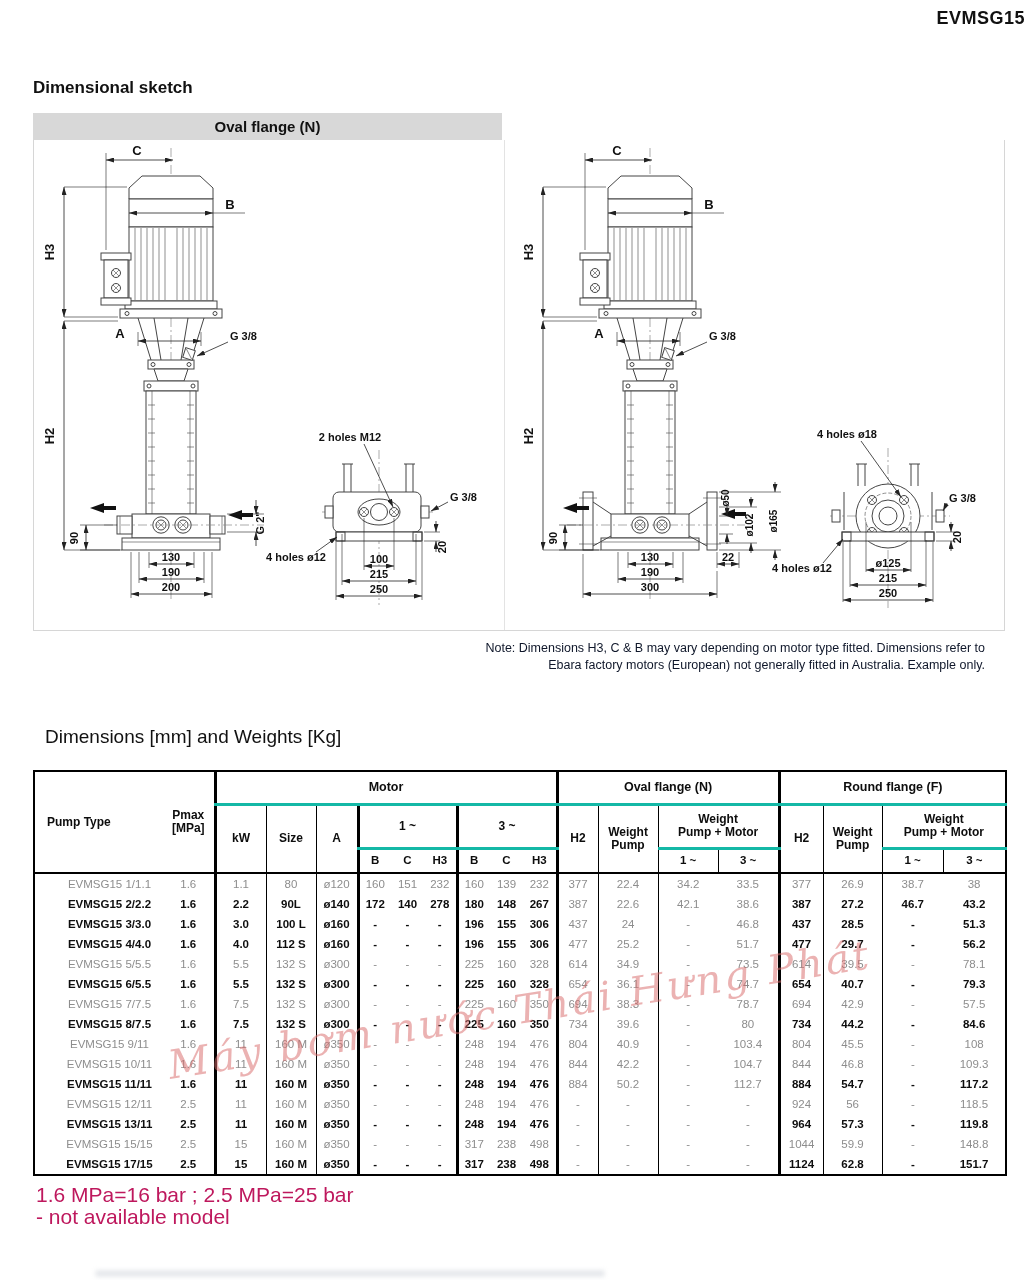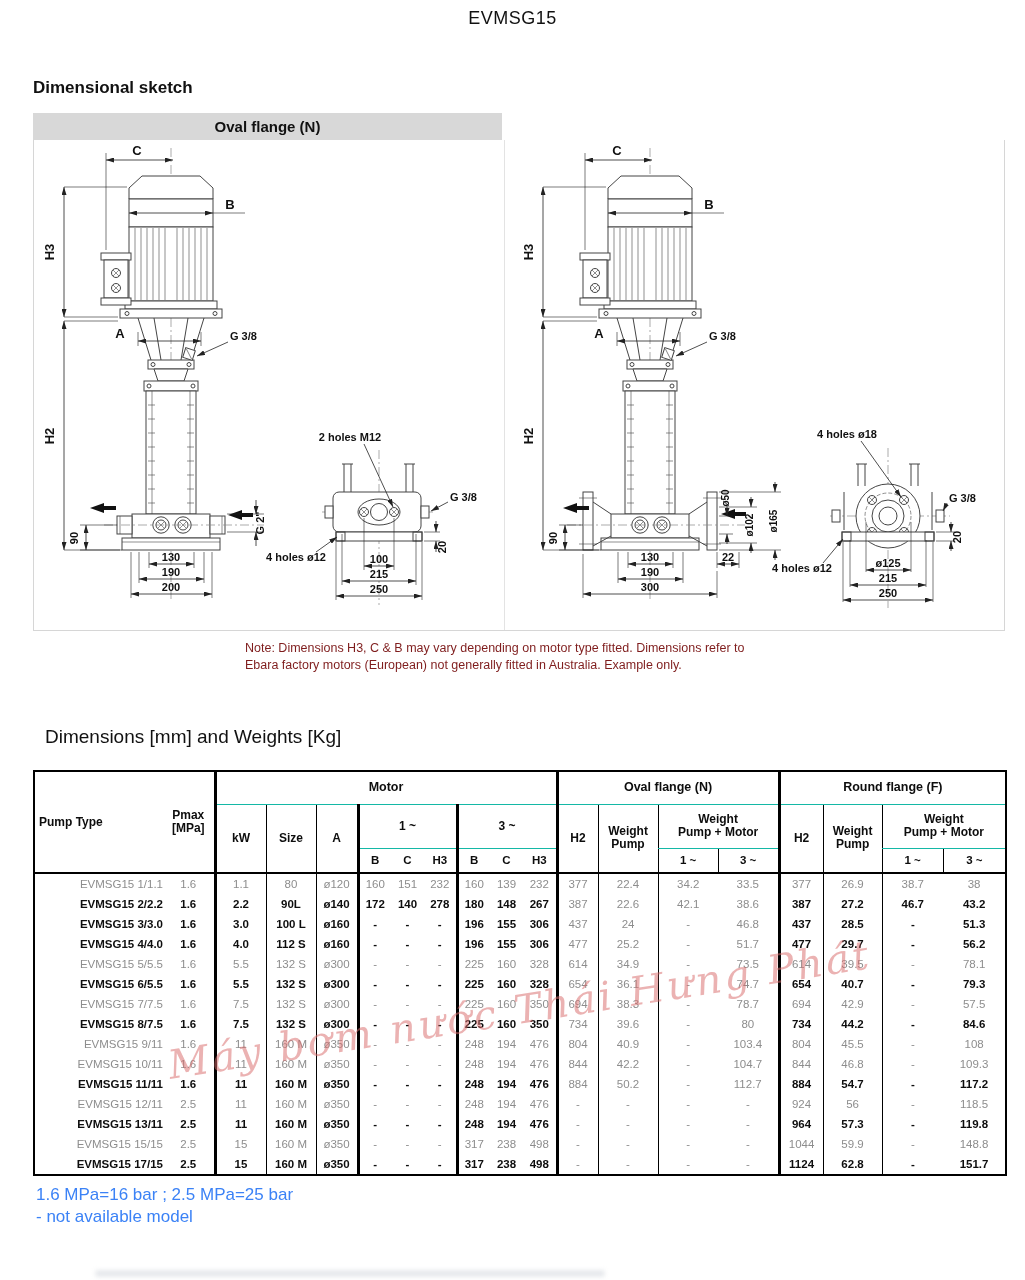--- a/index.html
+++ b/index.html
@@ -1,62 +1,62 @@
 <!DOCTYPE html>
 <html><head>
 <meta charset="utf-8">
 <style>
   html,body{margin:0;padding:0}
   body{width:1025px;height:1280px;background:#fff;position:relative;overflow:hidden;
        font-family:"Liberation Sans",sans-serif;color:#111}
-  .page-title{position:absolute;top:8px;left:0;width:100%;text-align:center;
-              font-size:18px;font-weight:normal;letter-spacing:.5px}
+  .page-title{position:absolute;top:8px;left:0;width:100%;text-align:right;
+              font-size:18px;font-weight:bold;letter-spacing:.5px}
   .sec-title{position:absolute;left:33px;top:78px;font-size:17px;font-weight:bold}
   .sec-title2{position:absolute;left:45px;top:726px;font-size:19px;font-weight:normal}
 
   
   .panel{position:absolute;left:33px;top:113px;width:972px}
   .panel-head{display:flex;gap:6px;height:27px}
   .panel-head .cell{background:#d8d8d8;font-size:15px;font-weight:bold;line-height:27px;text-align:center}
   .ph-left{width:469px}
   .ph-right{flex:1;position:relative}
   .ph-right .din{position:absolute;left:70px}
   .ph-right .rt{position:relative;left:24px}
   .panel-body{position:relative;height:490px;background:#fff;border:1px solid #d6d6d6;border-top:none}
   .panel-body::after{content:"";position:absolute;left:470px;top:0;bottom:0;width:1px;background:#e3e3e3}
   svg.draw{position:absolute;top:0}
   svg.dl{left:0}
   svg.dr{left:471px}
   .logo{position:absolute;left:168px;top:52px;width:226px;height:118px;opacity:.92;pointer-events:none}
 
-  .note{position:absolute;left:245px;top:640px;width:740px;text-align:left;
-        font-size:12.5px;line-height:17px;color:#7f1d1d}
+  .note{position:absolute;left:245px;top:640px;width:740px;text-align:right;
+        font-size:12.5px;line-height:17px;color:#0f172a}
 
   
   table{position:absolute;left:33px;top:770px;width:972px;border-collapse:collapse;
         table-layout:fixed;border:2px solid #000}
   th,td{padding:0;text-align:center;overflow:hidden;white-space:nowrap}
   th{font-size:12px;font-weight:bold;color:#0d0d0d;line-height:13px}
   .grp{font-size:12.5px}
   .sub{font-size:11.5px}
   thead tr.r1{height:33px}
   thead tr.r2{height:44px}
   thead tr.r3{height:25px}
-  th.hpt{text-align:left;padding-left:4px}
+  th.hpt{text-align:left;padding-left:12px}
   tbody td{height:20px;font-size:11.5px}
-  td.dpt{text-align:right;padding-left:21px}
+  td.dpt{text-align:center;padding-left:21px}
   .bl1{border-left:1px solid #000}
   .bl3{border-left:3px solid #000}
-  .bb1{border-bottom:1px solid #14b8a6}
+  .bb1{border-bottom:3px solid #14b8a6}
   tbody tr:first-child td{border-top:2px solid #000}
   .rowG td{color:#8d8d8d}
   .rowB td{color:#0d0d0d;font-weight:bold}
   .rowB td.ov{color:#8d8d8d;font-weight:normal}
 
-  .foot{position:absolute;left:36px;top:1184px;font-size:17px;line-height:22px;color:#3b82f6}
+  .foot{position:absolute;left:36px;top:1184px;font-size:21px;line-height:22px;color:#be185d}
 
   .wm-table{position:absolute;left:172px;top:1042px;font-family:"DejaVu Serif",serif;
             font-style:italic;font-size:40px;letter-spacing:3px;white-space:nowrap;
             color:rgba(216,108,108,.52);transform:rotate(-9deg);transform-origin:left bottom;
             pointer-events:none;z-index:5}
   .smudge{position:absolute;left:95px;top:1270px;width:510px;height:7px;
           background:rgba(186,192,202,.35);filter:blur(2px);border-radius:3px}
 
   
   .ln{stroke:#454545;stroke-width:1;fill:none}

